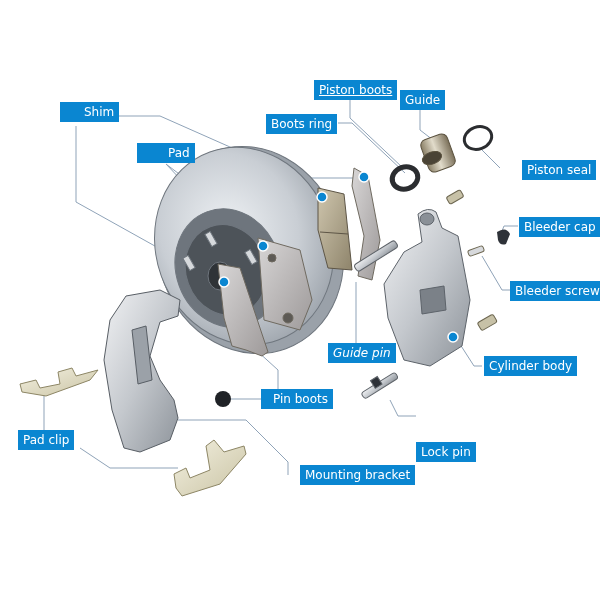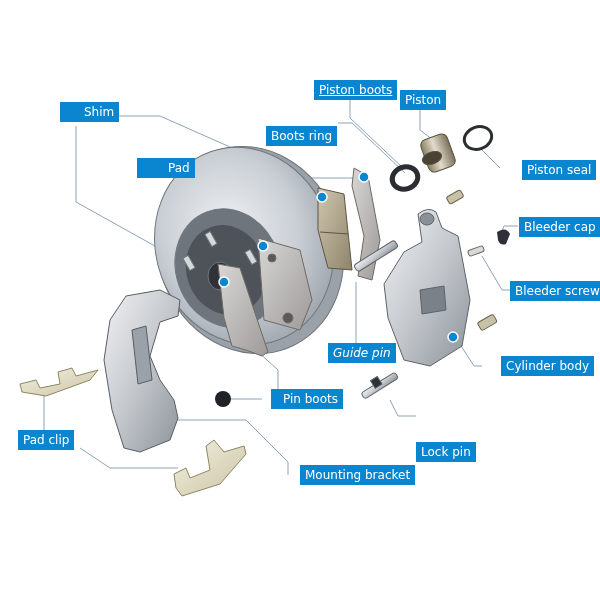--- a/index.html
+++ b/index.html
@@ -167,25 +167,25 @@
   <g fill="#0a86d1" stroke="#ffffff" stroke-width="1.5">
     <circle cx="364" cy="177" r="5"></circle>
     <circle cx="322" cy="197" r="5"></circle>
     <circle cx="263" cy="246" r="5"></circle>
     <circle cx="224" cy="282" r="5"></circle>
     <circle cx="453" cy="337" r="5"></circle>
   </g>
 </svg>
 
 <div class="label" style="left:314px; top:80px;text-decoration:underline;">Piston boots</div>
-<div class="label" style="left:400px; top:90px;">Piston</div>
+<div class="label" style="left:400px; top:90px;">Guide</div>
 <div class="label" style="left:60px; top:102px;padding-left:24px;">Shim</div>
-<div class="label" style="left:266px; top:114px;margin-top:12px;">Boots ring</div>
-<div class="label" style="left:137px; top:158px;padding-left:31px;">Pad</div>
+<div class="label" style="left:266px; top:114px;">Boots ring</div>
+<div class="label" style="left:137px; top:143px;padding-left:31px;">Pad</div>
 <div class="label" style="left:522px; top:160px;">Piston seal</div>
 <div class="label" style="left:519px; top:217px;">Bleeder cap</div>
 <div class="label" style="left:510px; top:281px;">Bleeder screw</div>
 <div class="label" style="left:328px; top:343px;font-style:italic;">Guide pin</div>
-<div class="label" style="left:484px; top:356px;margin-left:17px;">Cylinder body</div>
-<div class="label" style="left:271px; top:389px;padding-left:12px;">Pin boots</div>
+<div class="label" style="left:484px; top:356px;">Cylinder body</div>
+<div class="label" style="left:261px; top:389px;padding-left:12px;">Pin boots</div>
 <div class="label" style="left:416px; top:406px;margin-top:36px;">Lock pin</div>
 <div class="label" style="left:18px; top:430px;">Pad clip</div>
 <div class="label" style="left:288px; top:465px;margin-left:12px;">Mounting bracket</div>
 
 </body></html>

